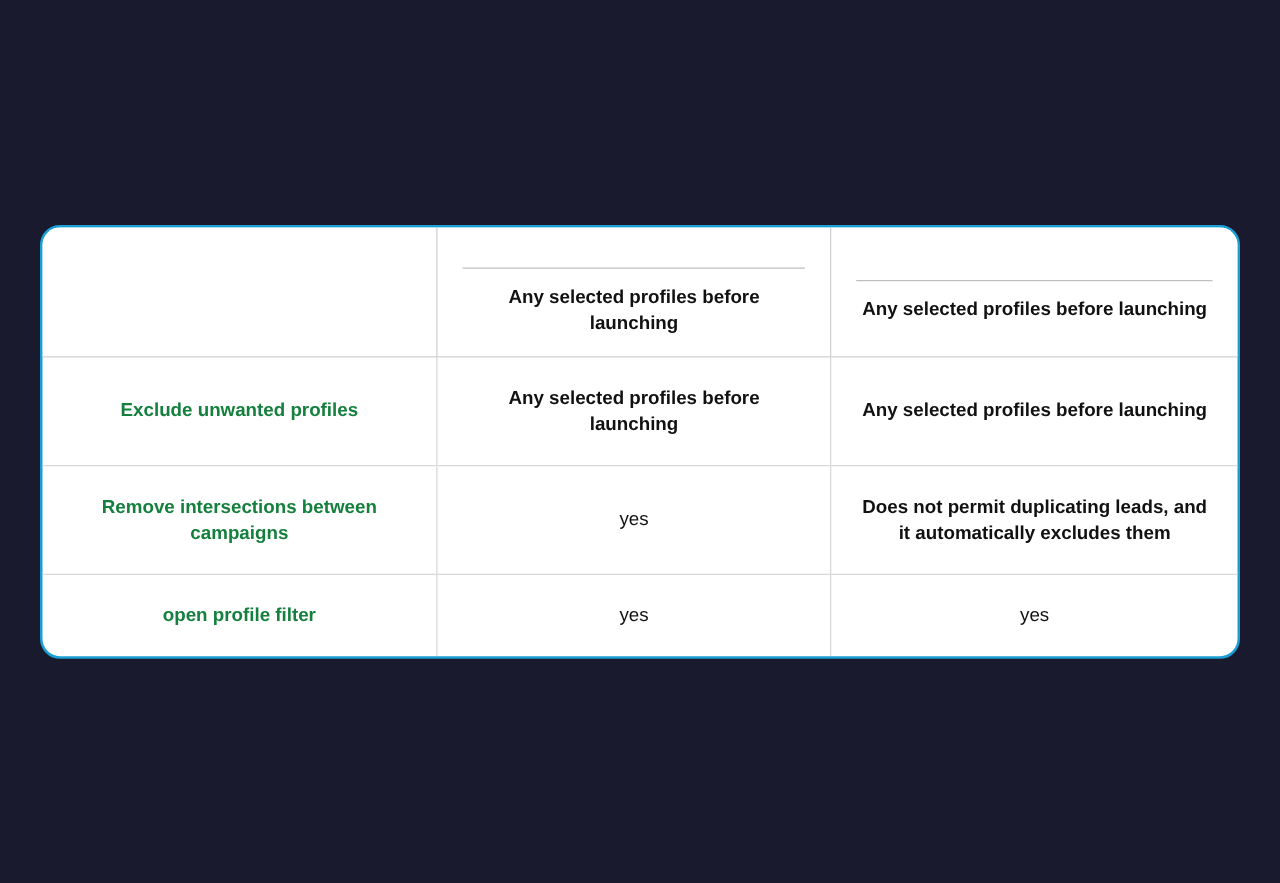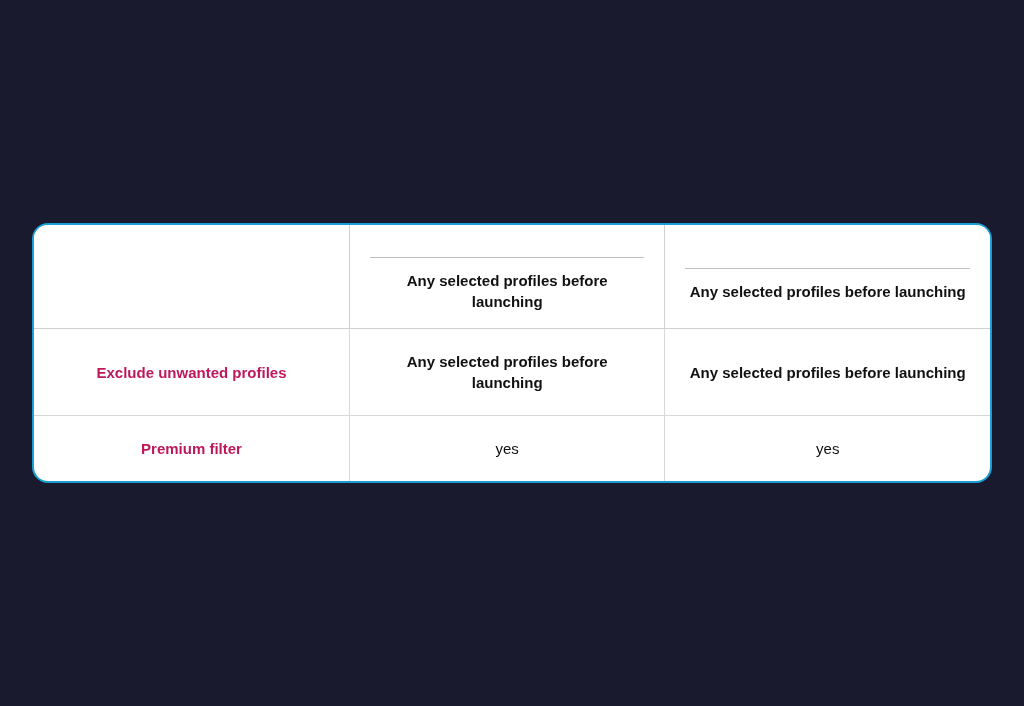--- a/index.html
+++ b/index.html
@@ -96,21 +96,21 @@
     .data-row td.col-feature {
       border-right: 1px solid #d8d8d8;
       text-align: center;
     }
 
     .data-row td.col-lh {
       border-right: 1px solid #d8d8d8;
     }
 
     .feature-label {
-      color: #be185d;
+      color: #15803d;
       font-size: 15px;
       font-weight: 700;
       line-height: 1.4;
     }
 
     .cell-value {
       color: #111;
       font-size: 15px;
       font-weight: 400;
       line-height: 1.4;
@@ -145,19 +145,24 @@
         </th>
       </tr>
     </thead>
     <tbody id="table-body">
     <tr class="data-row">
           <td class="col-feature"><span class="feature-label">Exclude unwanted profiles</span></td>
           <td class="col-lh"><span class="cell-value bold">Any selected profiles before launching</span></td>
           <td class="col-wc"><span class="cell-value bold">Any selected profiles before launching</span></td>
         </tr>
         <tr class="data-row">
-          <td class="col-feature"><span class="feature-label">Premium filter</span></td>
+          <td class="col-feature"><span class="feature-label">Remove intersections between campaigns</span></td>
+          <td class="col-lh"><span class="cell-value">yes</span></td>
+          <td class="col-wc"><span class="cell-value bold">Does not permit duplicating leads, and it automatically excludes them</span></td>
+        </tr>
+        <tr class="data-row">
+          <td class="col-feature"><span class="feature-label">open profile filter</span></td>
           <td class="col-lh"><span class="cell-value">yes</span></td>
           <td class="col-wc"><span class="cell-value">yes</span></td>
         </tr>
       </tbody>
   </table>
 </div>
 
 </body></html>

